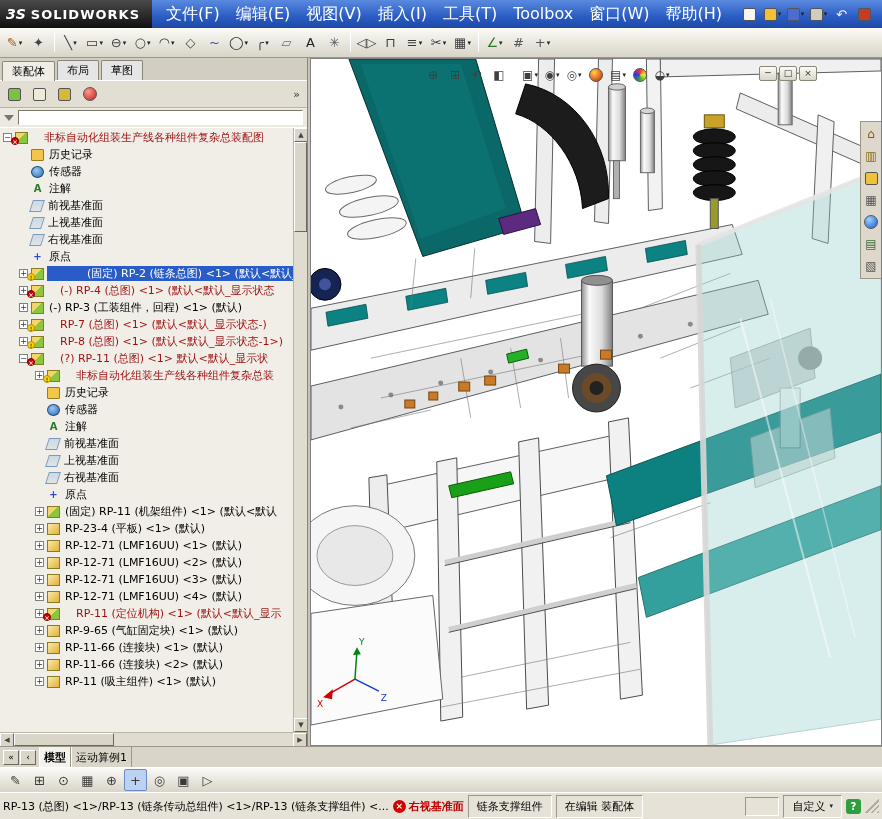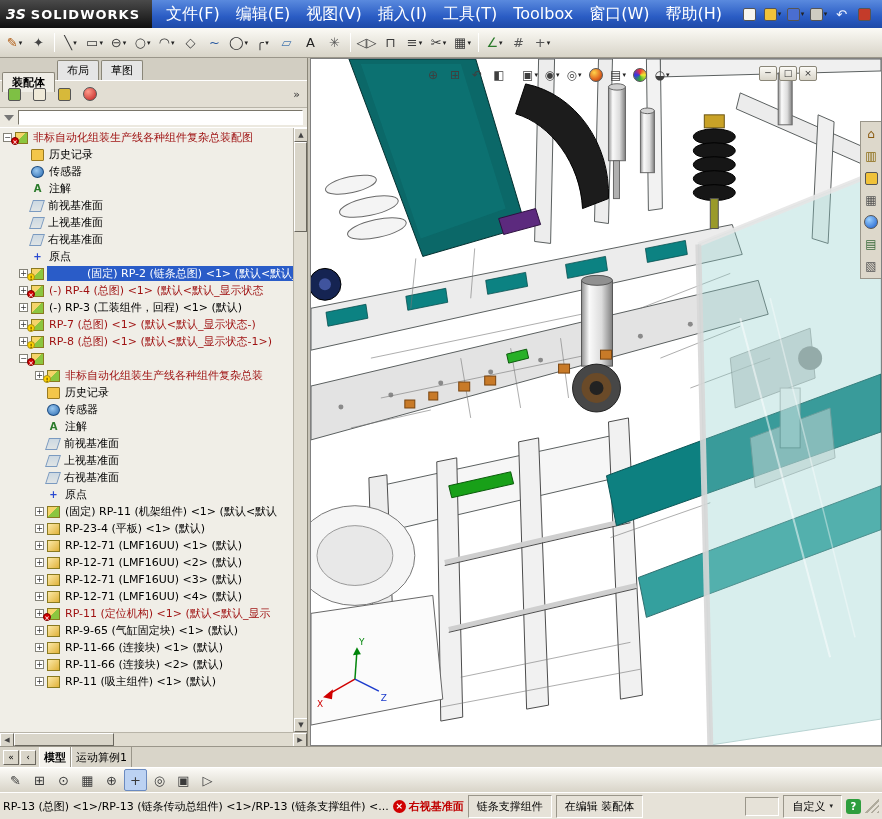--- a/index.html
+++ b/index.html
@@ -30,21 +30,21 @@
 
   .toolbar2 { height:30px; background:linear-gradient(#fbfaf5,#d8d4c8); border-bottom:1px solid #9a968a; display:flex; align-items:center; padding-left:3px; gap:1px; }
 
   
   .main { position:absolute; top:58px; left:0; right:0; bottom:73px; display:flex; }
 
   
   .lpanel { width:307px; min-width:307px; display:flex; flex-direction:column; background:#ece9e0; }
   .ptabs { display:flex; padding:2px 2px 0 2px; background:#d2cec2; border-bottom:1px solid #fff; }
   .ptab { padding:2px 9px; font-size:11px; border:1px solid #8a8678; border-bottom:none; background:#e5e5e5; margin-right:2px; border-radius:2px 2px 0 0; white-space:nowrap; }
-  .ptab.active { background:#efede6; position:relative; top:12px; font-weight:bold; }
+  .ptab.active { background:#efede6; position:relative; top:1px; font-weight:normal; }
   .pheader { display:flex; align-items:center; padding:2px 3px; background:#e2ded3; border-bottom:1px solid #b8b4a8; }
   .phicons { display:flex; gap:2px; }
   .chev { margin-left:auto; font-size:11px; color:#333; padding:0 4px; }
   .pfilter { display:flex; align-items:center; gap:4px; padding:2px 4px; }
   .funnel { width:0; height:0; border-left:5px solid transparent; border-right:5px solid transparent; border-top:6px solid #777; }
   .filterinput { flex:1; height:15px; border:1px solid; border-color:#7a766a #fff #fff #7a766a; background:#fff; font-size:10px; padding:0 3px; font-family:inherit; }
   .treewrap { flex:1; display:flex; min-height:0; border-top:1px solid #fff; }
   .ptree { flex:1; overflow:hidden; padding-top:1px; background:#f0eee7; }
   .vscroll { width:14px; background:#e0dcd0; border-left:1px solid #b8b4a8; display:flex; flex-direction:column; }
   .sarrow { height:14px; width:14px; display:flex; align-items:center; justify-content:center; font-size:7px; color:#444; border:1px solid; border-color:#fff #6a675e #6a675e #fff; background:#d9d5c9; flex:none; }
@@ -63,21 +63,21 @@
   .tico.part { background:linear-gradient(135deg,#fce9a8,#e0b23a); border:1px solid #8a7a20; }
   .tico.history { background:#f3c64a; border:1px solid #9a7a20; border-radius:1px; }
   .tico.sensor { background:radial-gradient(circle at 40% 35%,#9ac8f0,#2a6ab0); border-radius:50%; border:1px solid #1a4a80; }
   .tico.annotations { color:#2a7a2a; font-weight:bold; }
   .tico.plane { background:linear-gradient(rgba(160,190,220,.45),rgba(160,190,220,.2)); border:1px solid #7a9ac0; transform:skewX(-18deg); width:12px; }
   .tico.origin { color:#2a4ad0; font-weight:bold; }
   .bdg { position:absolute; left:-5px; bottom:-2px; width:8px; height:8px; border-radius:50%; font-size:6px; line-height:7px; text-align:center; font-weight:bold; }
   .bdg.warn { background:#ffd200; color:#5a4a00; border:1px solid #a8901a; }
   .bdg.err { background:#d40000; color:#fff; border:1px solid #7a0000; }
   .tlabel { padding:0 2px; }
-  .trow.red .tlabel { color:#9e1010; }
+  .trow.red .tlabel { color:#9e1010;margin-left:11px; }
   .trow.sel .tlabel { background:#2a5cc8; color:#fff;padding-left:40px; }
 
   .splitter { width:3px; background:#c8c4b8; border-left:1px solid #8a8678; }
 
   
   .viewport { flex:1; position:relative; background:#fff; overflow:hidden; border:1px solid #808080; }
   svg.model { position:absolute; inset:0; width:100%; height:100%; }
   .hud { position:absolute; top:6px; left:112px; display:flex; align-items:center; gap:2px; }
   .hud .tbtn { width:20px; height:20px; }
   .hud .glyph { font-size:12px; color:#3f3f3f; }
@@ -354,20 +354,21 @@
             <span class="tico assembly">
               <span class="bdg warn">!</span>
             </span>
             <span class="tlabel">RP-8 (总图) &lt;1&gt; (默认&lt;默认_显示状态-1&gt;)</span>
           </div>
           <div class="trow red" style="padding-left: 19px;">
             <span class="exp">−</span>
             <span class="tico assembly">
               <span class="bdg err">×</span>
             </span>
+            <span class="tlabel">(?) RP-11 (总图) &lt;1&gt; 默认&lt;默认_显示状</span>
           </div>
           <div class="trow red" style="padding-left: 35px;">
             <span class="exp">+</span>
             <span class="tico assembly">
               <span class="bdg warn">!</span>
             </span>
             <span class="tlabel">非标自动化组装生产线各种组件复杂总装</span>
           </div>
           <div class="trow" style="padding-left: 35px;">
             <span class="exp none"></span>

